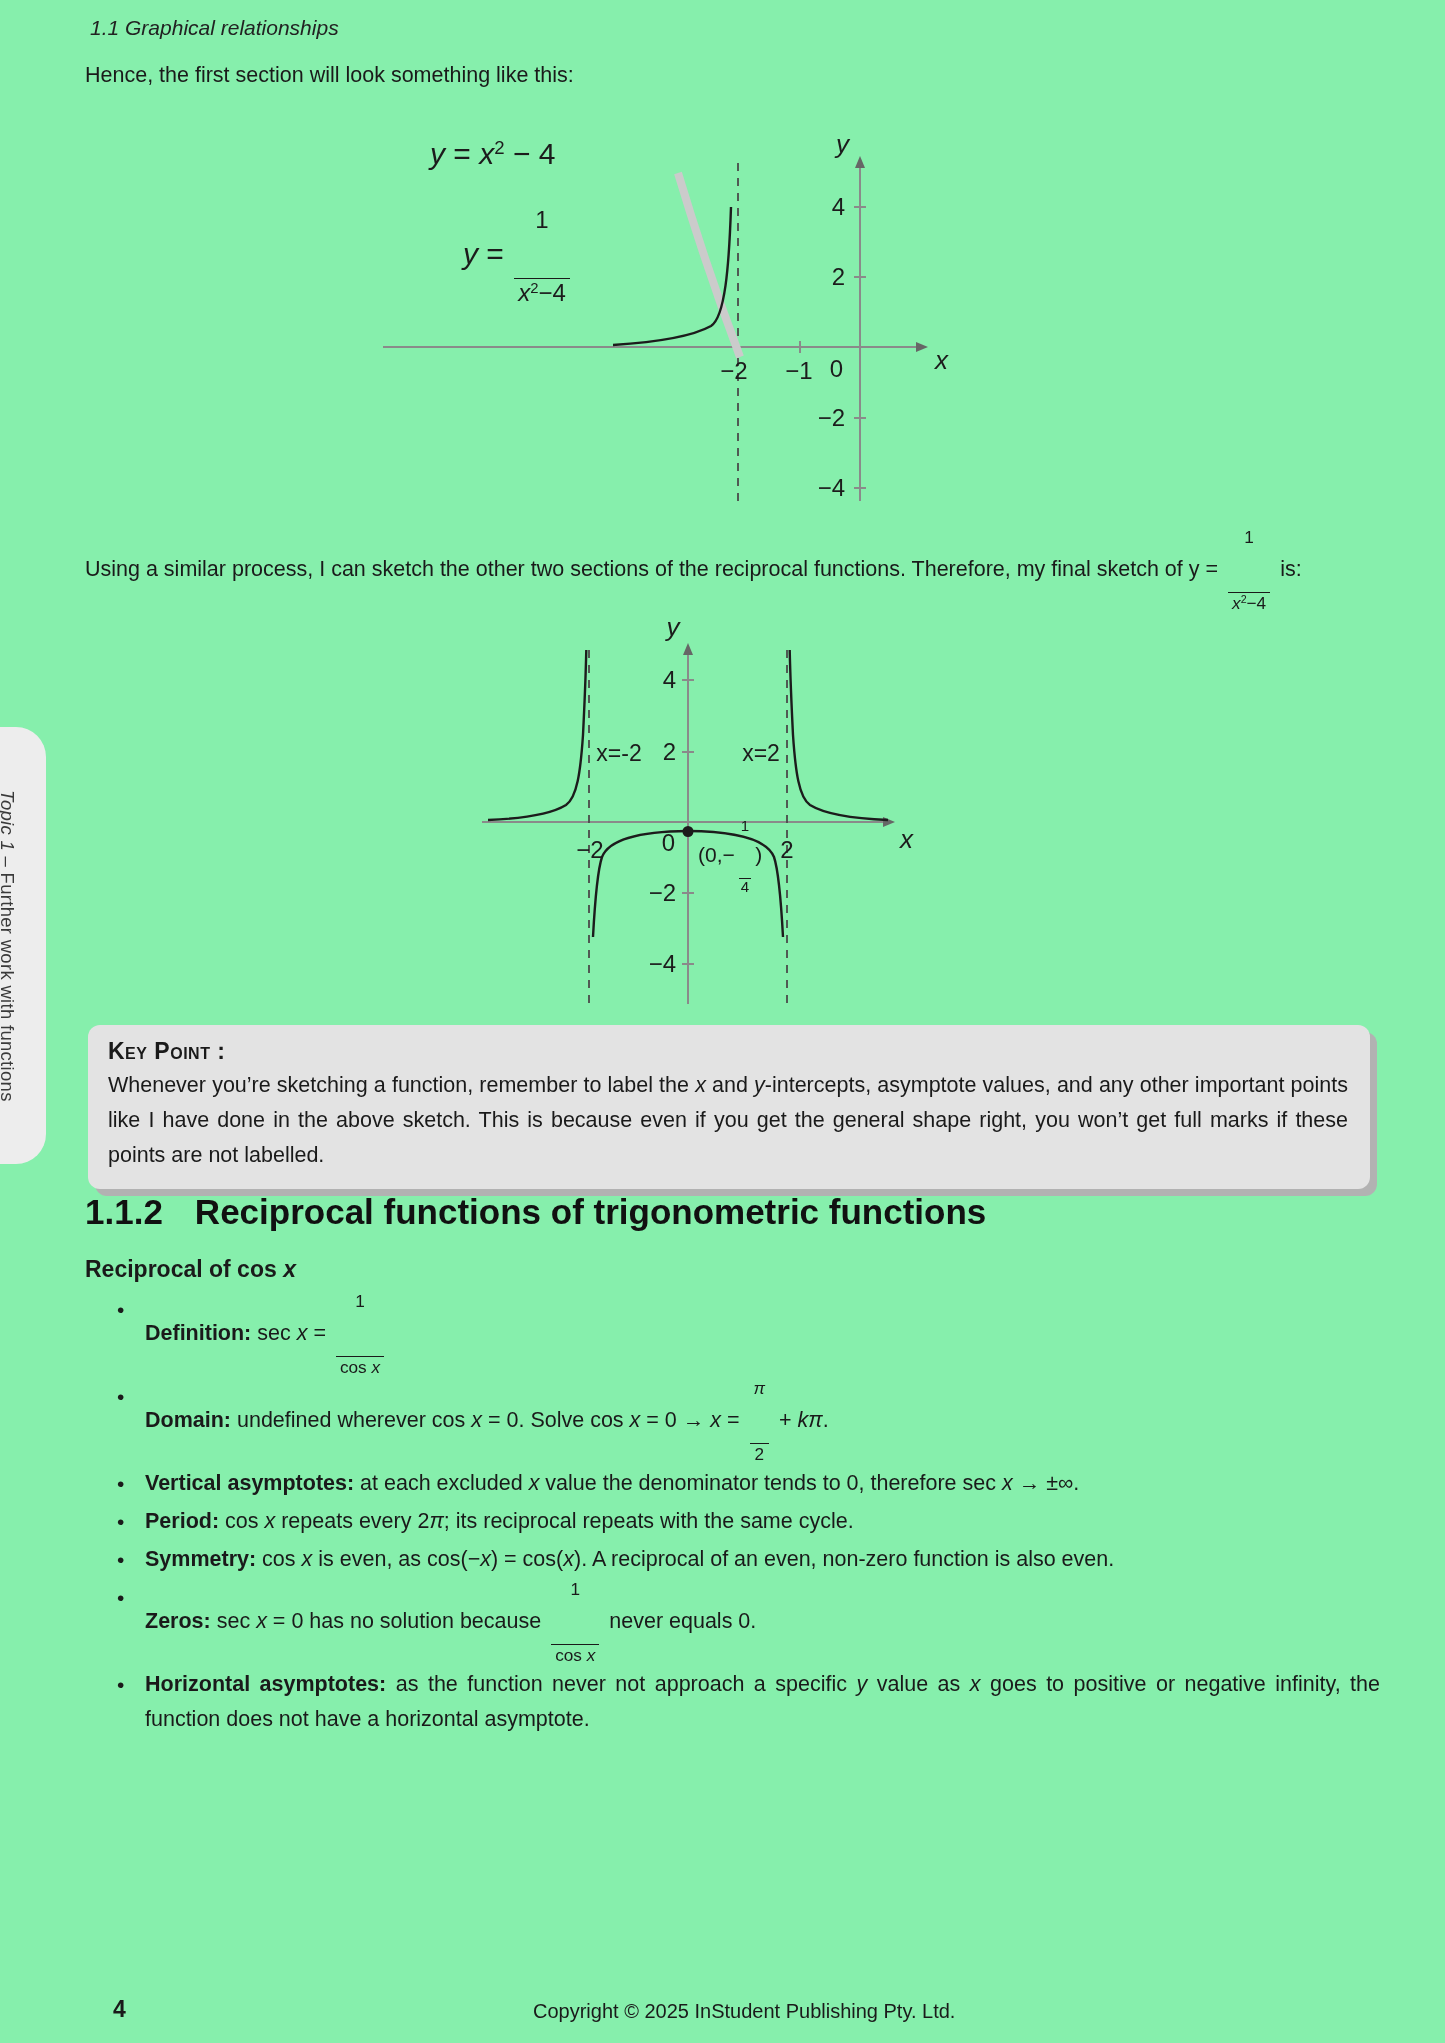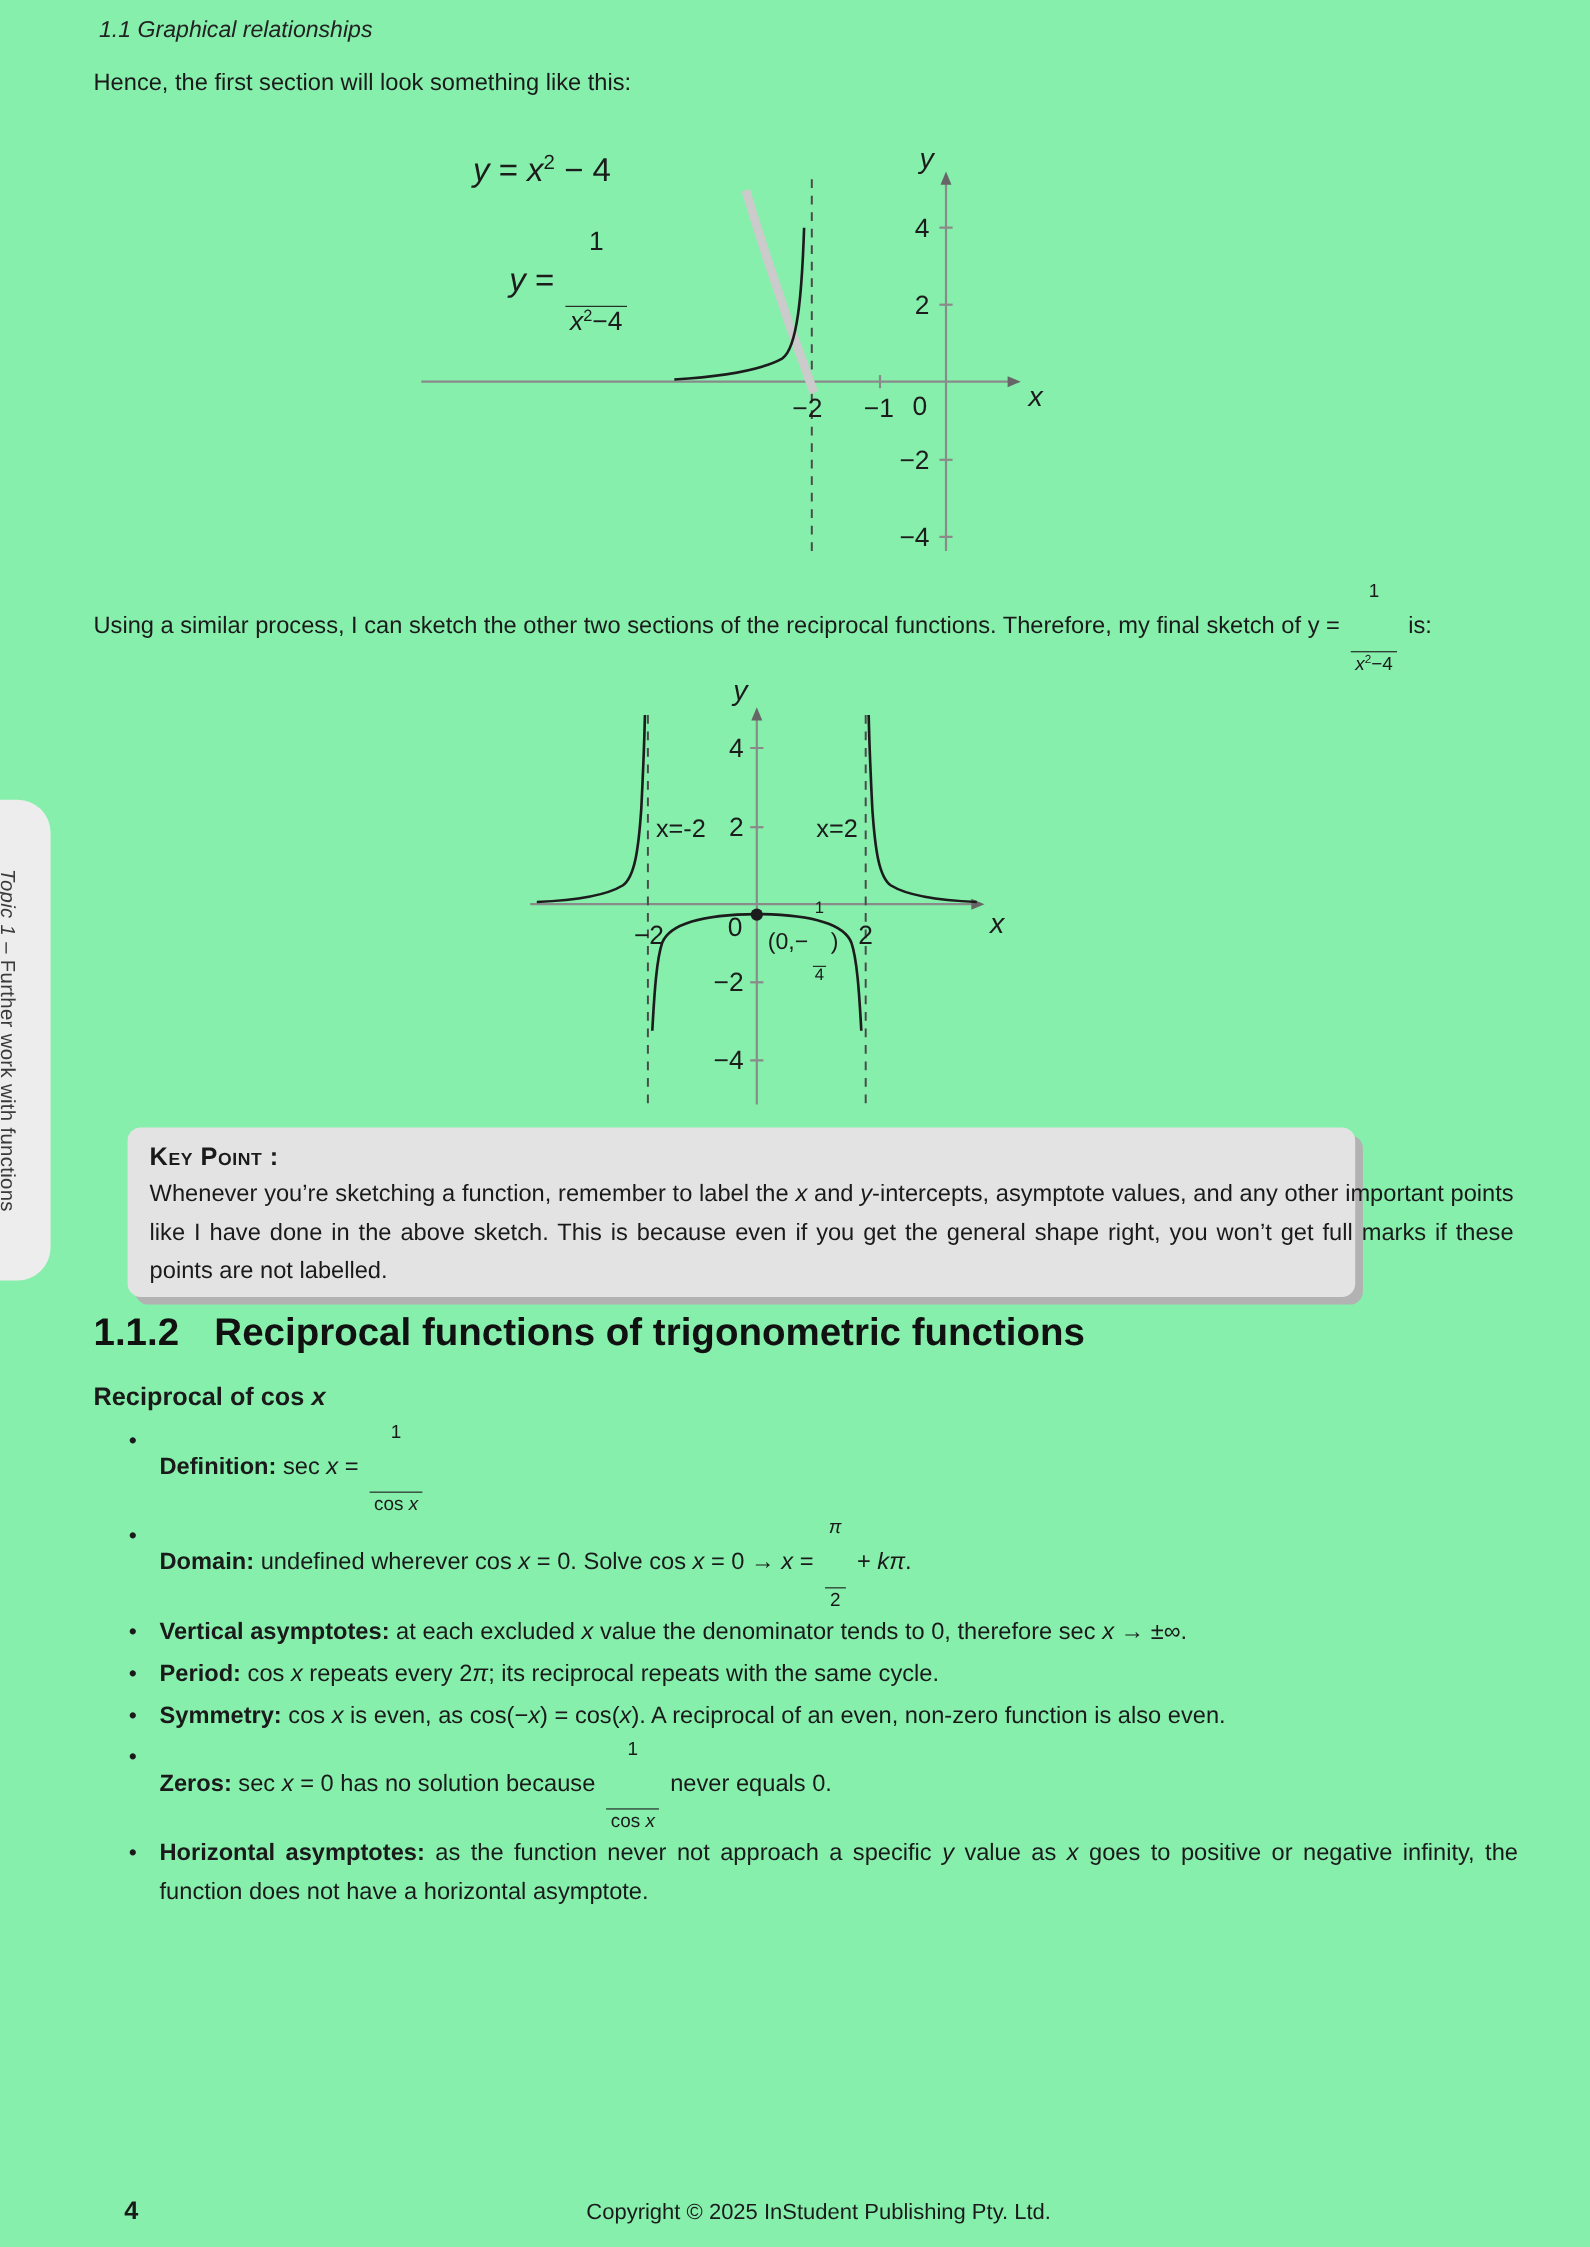--- a/index.html
+++ b/index.html
@@ -22,23 +22,23 @@
   .graph svg{position:absolute;left:0;top:0;}
   .graph svg text{font-family:"Liberation Sans",sans-serif;fill:#1c1c1c;font-size:24px;}
   .graph svg text.axis-label{font-style:italic;font-size:26px;}
   .graph svg text.asym-label{font-size:23px;}
   .eq{position:absolute;font-size:30px;color:#1c1c1c;white-space:nowrap;}
   .eq .frac{margin:0 2px;}
   .eq1{left:55px;top:42px;}
   .eq2{left:88px;top:112px;}
   .pt-label{position:absolute;left:328px;top:218px;font-size:21px;white-space:nowrap;}
   .pt-label .frac .num,.pt-label .frac .den{font-size:0.72em;padding:0 2px;}
-  .keypoint{position:absolute;left:88px;top:1025px;width:1116px;box-sizing:border-box;
-            background:#e3e3e3;border-radius:12px;padding:12px 20px 6px;
-            box-shadow:7px 7px 0 0 #b2b2b2;margin-left:28px;}
+  .keypoint{position:absolute;left:88px;top:1025px;width:1282px;box-sizing:border-box;
+            background:#e3e3e3;border-radius:12px;padding:12px 20px 16px;
+            box-shadow:7px 7px 0 0 #b2b2b2;}
   .kp-title{font-variant:small-caps;font-weight:bold;font-size:23px;line-height:28px;letter-spacing:0.5px;}
   .kp-body{margin-top:3px;text-align:justify;width:1240px;}
   .section-heading{position:absolute;left:85px;top:1192px;margin:0;font-size:35px;font-weight:bold;color:#111;}
   .section-heading .num{margin-right:32px;}
   .sub-heading{position:absolute;left:85px;top:1256px;margin:0;font-size:23px;font-weight:bold;}
   .bullets{position:absolute;left:85px;top:1292px;width:1295px;margin:0;padding:0;list-style:none;}
   .bullets li{position:relative;padding-left:60px;margin-bottom:3px;text-align:justify;}
   .bullets li::before{content:"•";position:absolute;left:32px;top:0;font-size:21px;}
   .side-tab{position:absolute;left:-32px;top:727px;width:78px;height:437px;background:#ededed;
             border-radius:30px;display:flex;align-items:center;justify-content:center;}

